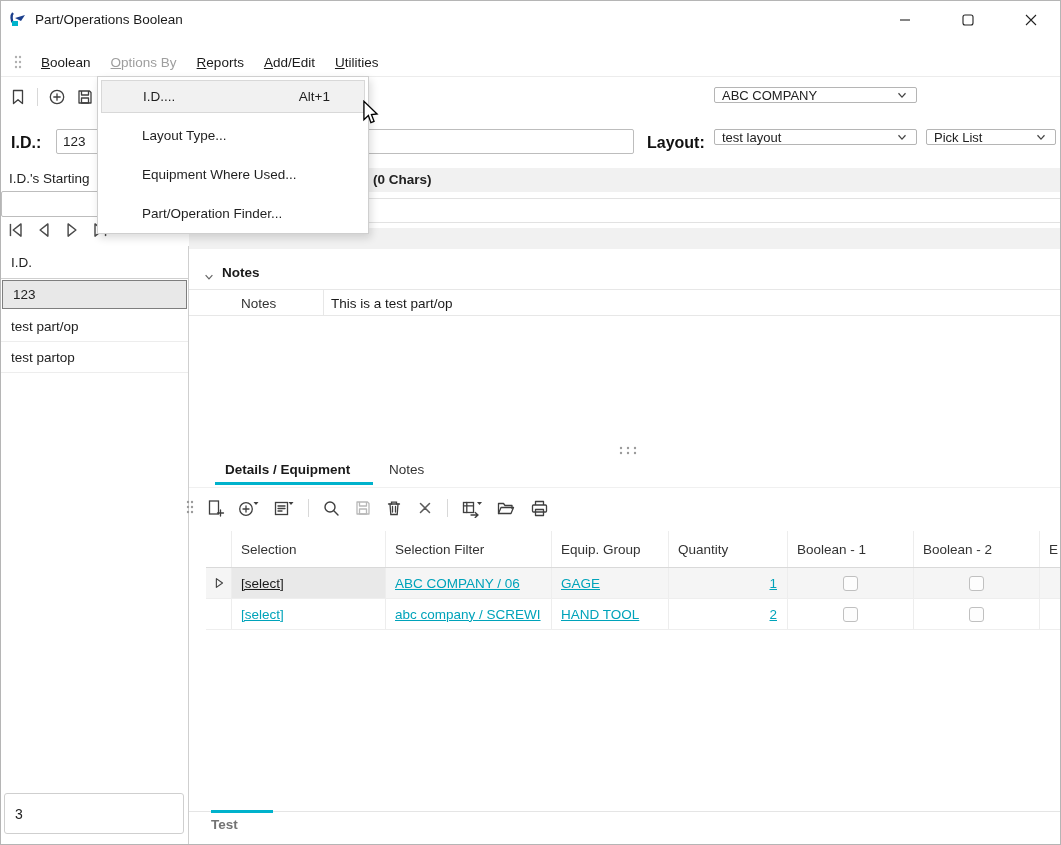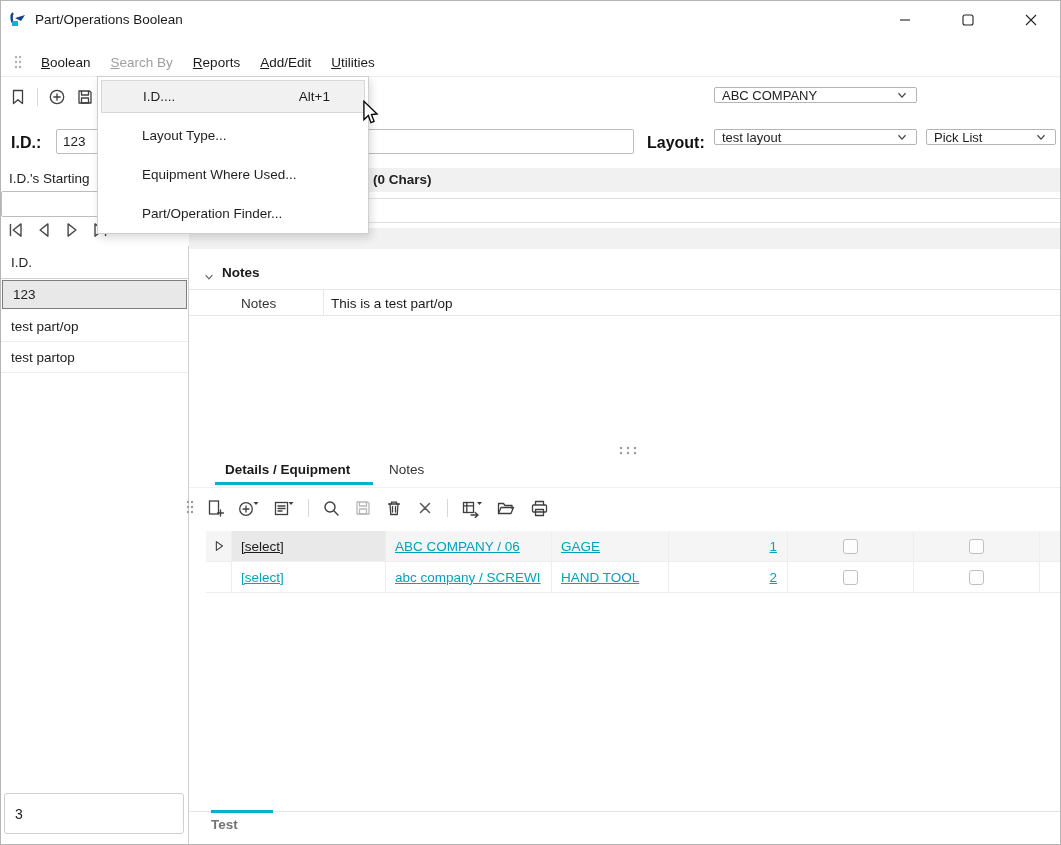--- a/index.html
+++ b/index.html
@@ -159,21 +159,21 @@
       <svg width="10" height="16" viewBox="0 0 10 16" fill="#b0b0b0">
         <circle cx="3" cy="3" r="1.2"></circle>
           <circle cx="7" cy="3" r="1.2"></circle>
         <circle cx="3" cy="8" r="1.2"></circle>
           <circle cx="7" cy="8" r="1.2"></circle>
         <circle cx="3" cy="13" r="1.2"></circle>
           <circle cx="7" cy="13" r="1.2"></circle>
       </svg>
     </span>
     <span class="menu-item">Boolean</span>
-    <span class="menu-item open">Search By</span>
+    <span class="menu-item open">Options By</span>
     <span class="menu-item">Reports</span>
     <span class="menu-item">Add/Edit</span>
     <span class="menu-item">Utilities</span>
   </div>
 
   <div class="toolbar-top">
     <span class="ibtn">
       <svg width="18" height="18" viewBox="0 0 18 18" fill="none" stroke="#3f3f3f" stroke-width="1.3" stroke-linejoin="round">
         <path d="M4.5 2.5 h9 v13 l-4.5 -3.8 -4.5 3.8 z"></path>
       </svg>
@@ -363,20 +363,30 @@
     <span class="ibtn">
       <svg width="19" height="19" viewBox="0 0 19 19" fill="none" stroke="#3f3f3f" stroke-width="1.3" stroke-linejoin="round">
         <path d="M5.5 6 V2.5 h8 V6"></path>
           <rect x="2.5" y="6" width="14" height="7" rx="1"></rect>
           <rect x="5.5" y="10.5" width="8" height="6"></rect>
       </svg>
     </span>
   </div>
 
   <div class="grid">
+    <div class="g-row g-head">
+      <div class="cell c0"></div>
+      <div class="cell c1">Selection</div>
+      <div class="cell c2">Selection Filter</div>
+      <div class="cell c3">Equip. Group</div>
+      <div class="cell c4">Quantity</div>
+      <div class="cell c5">Boolean - 1</div>
+      <div class="cell c6">Boolean - 2</div>
+      <div class="cell c7">E</div>
+    </div>
 
     <div class="g-row g-body-row current">
       <div class="cell c0">
         <svg width="14" height="14" viewBox="0 0 16 16" fill="none" stroke="#444" stroke-width="1.3" stroke-linejoin="round">
             <path d="M5 3 L12 8 L5 13 z"></path>
           </svg>
       </div>
       <div class="cell c1 selcell">
         <span class="lnk dark">[select]</span>
       </div>

